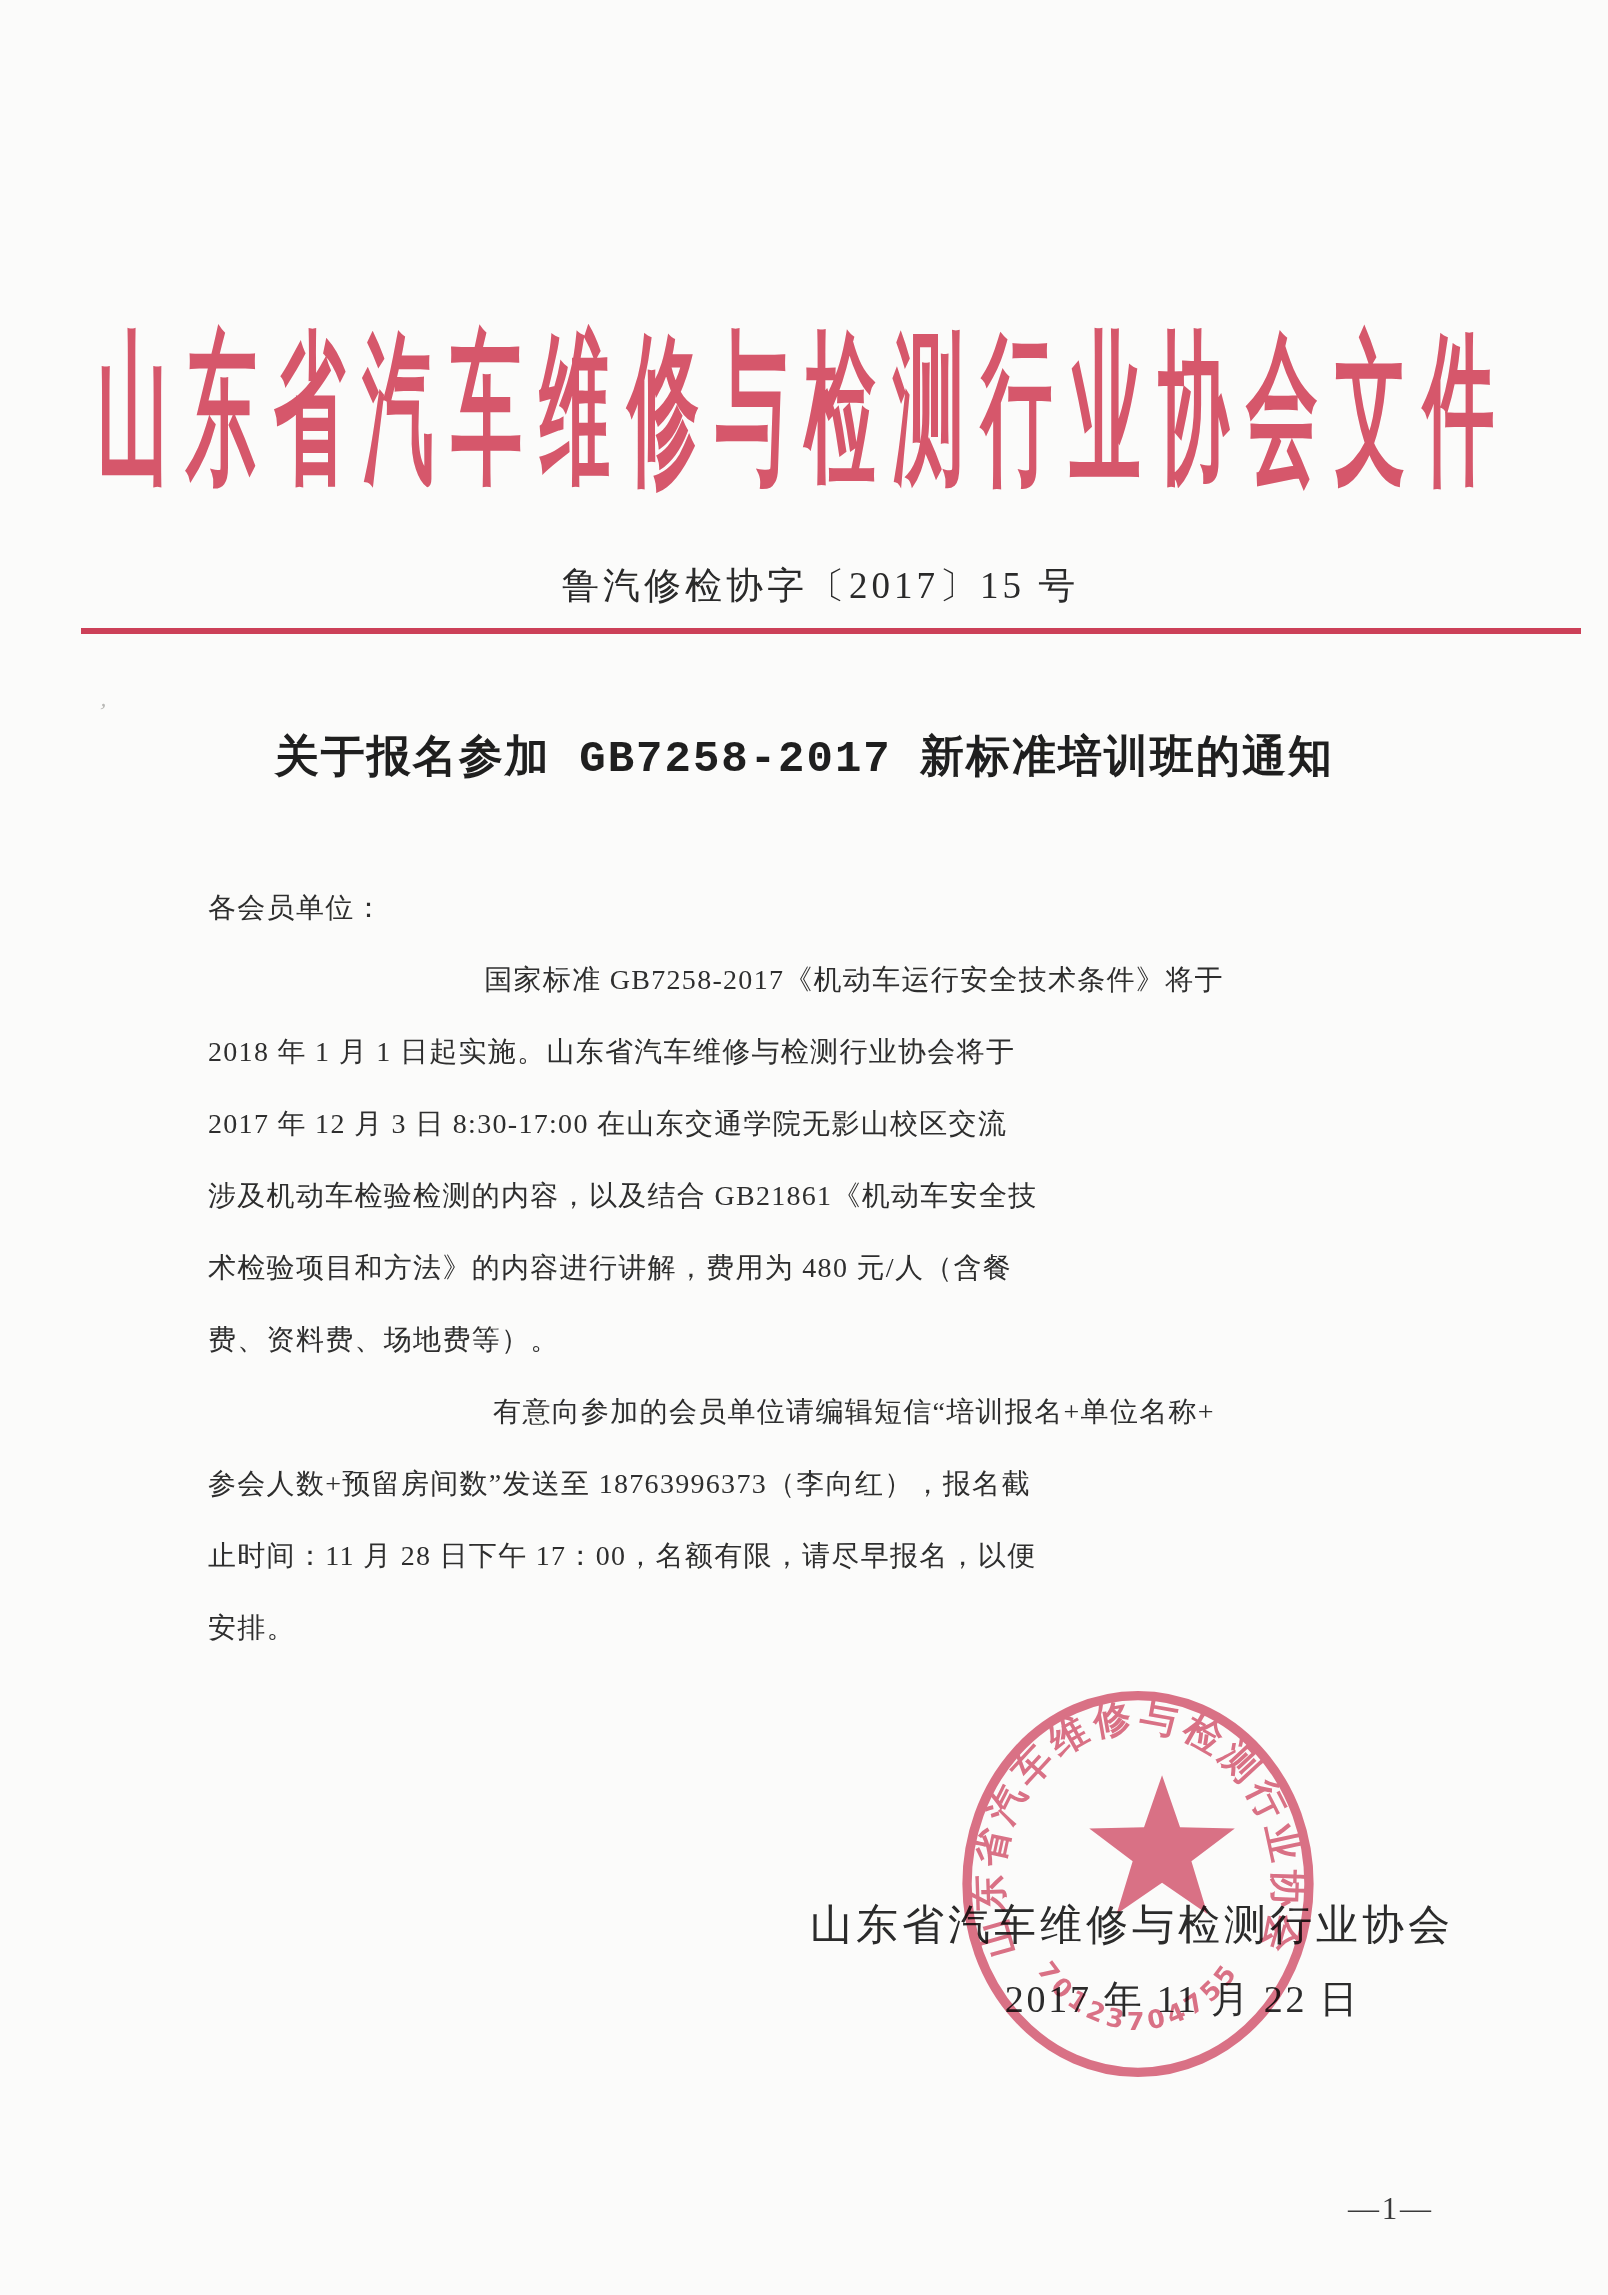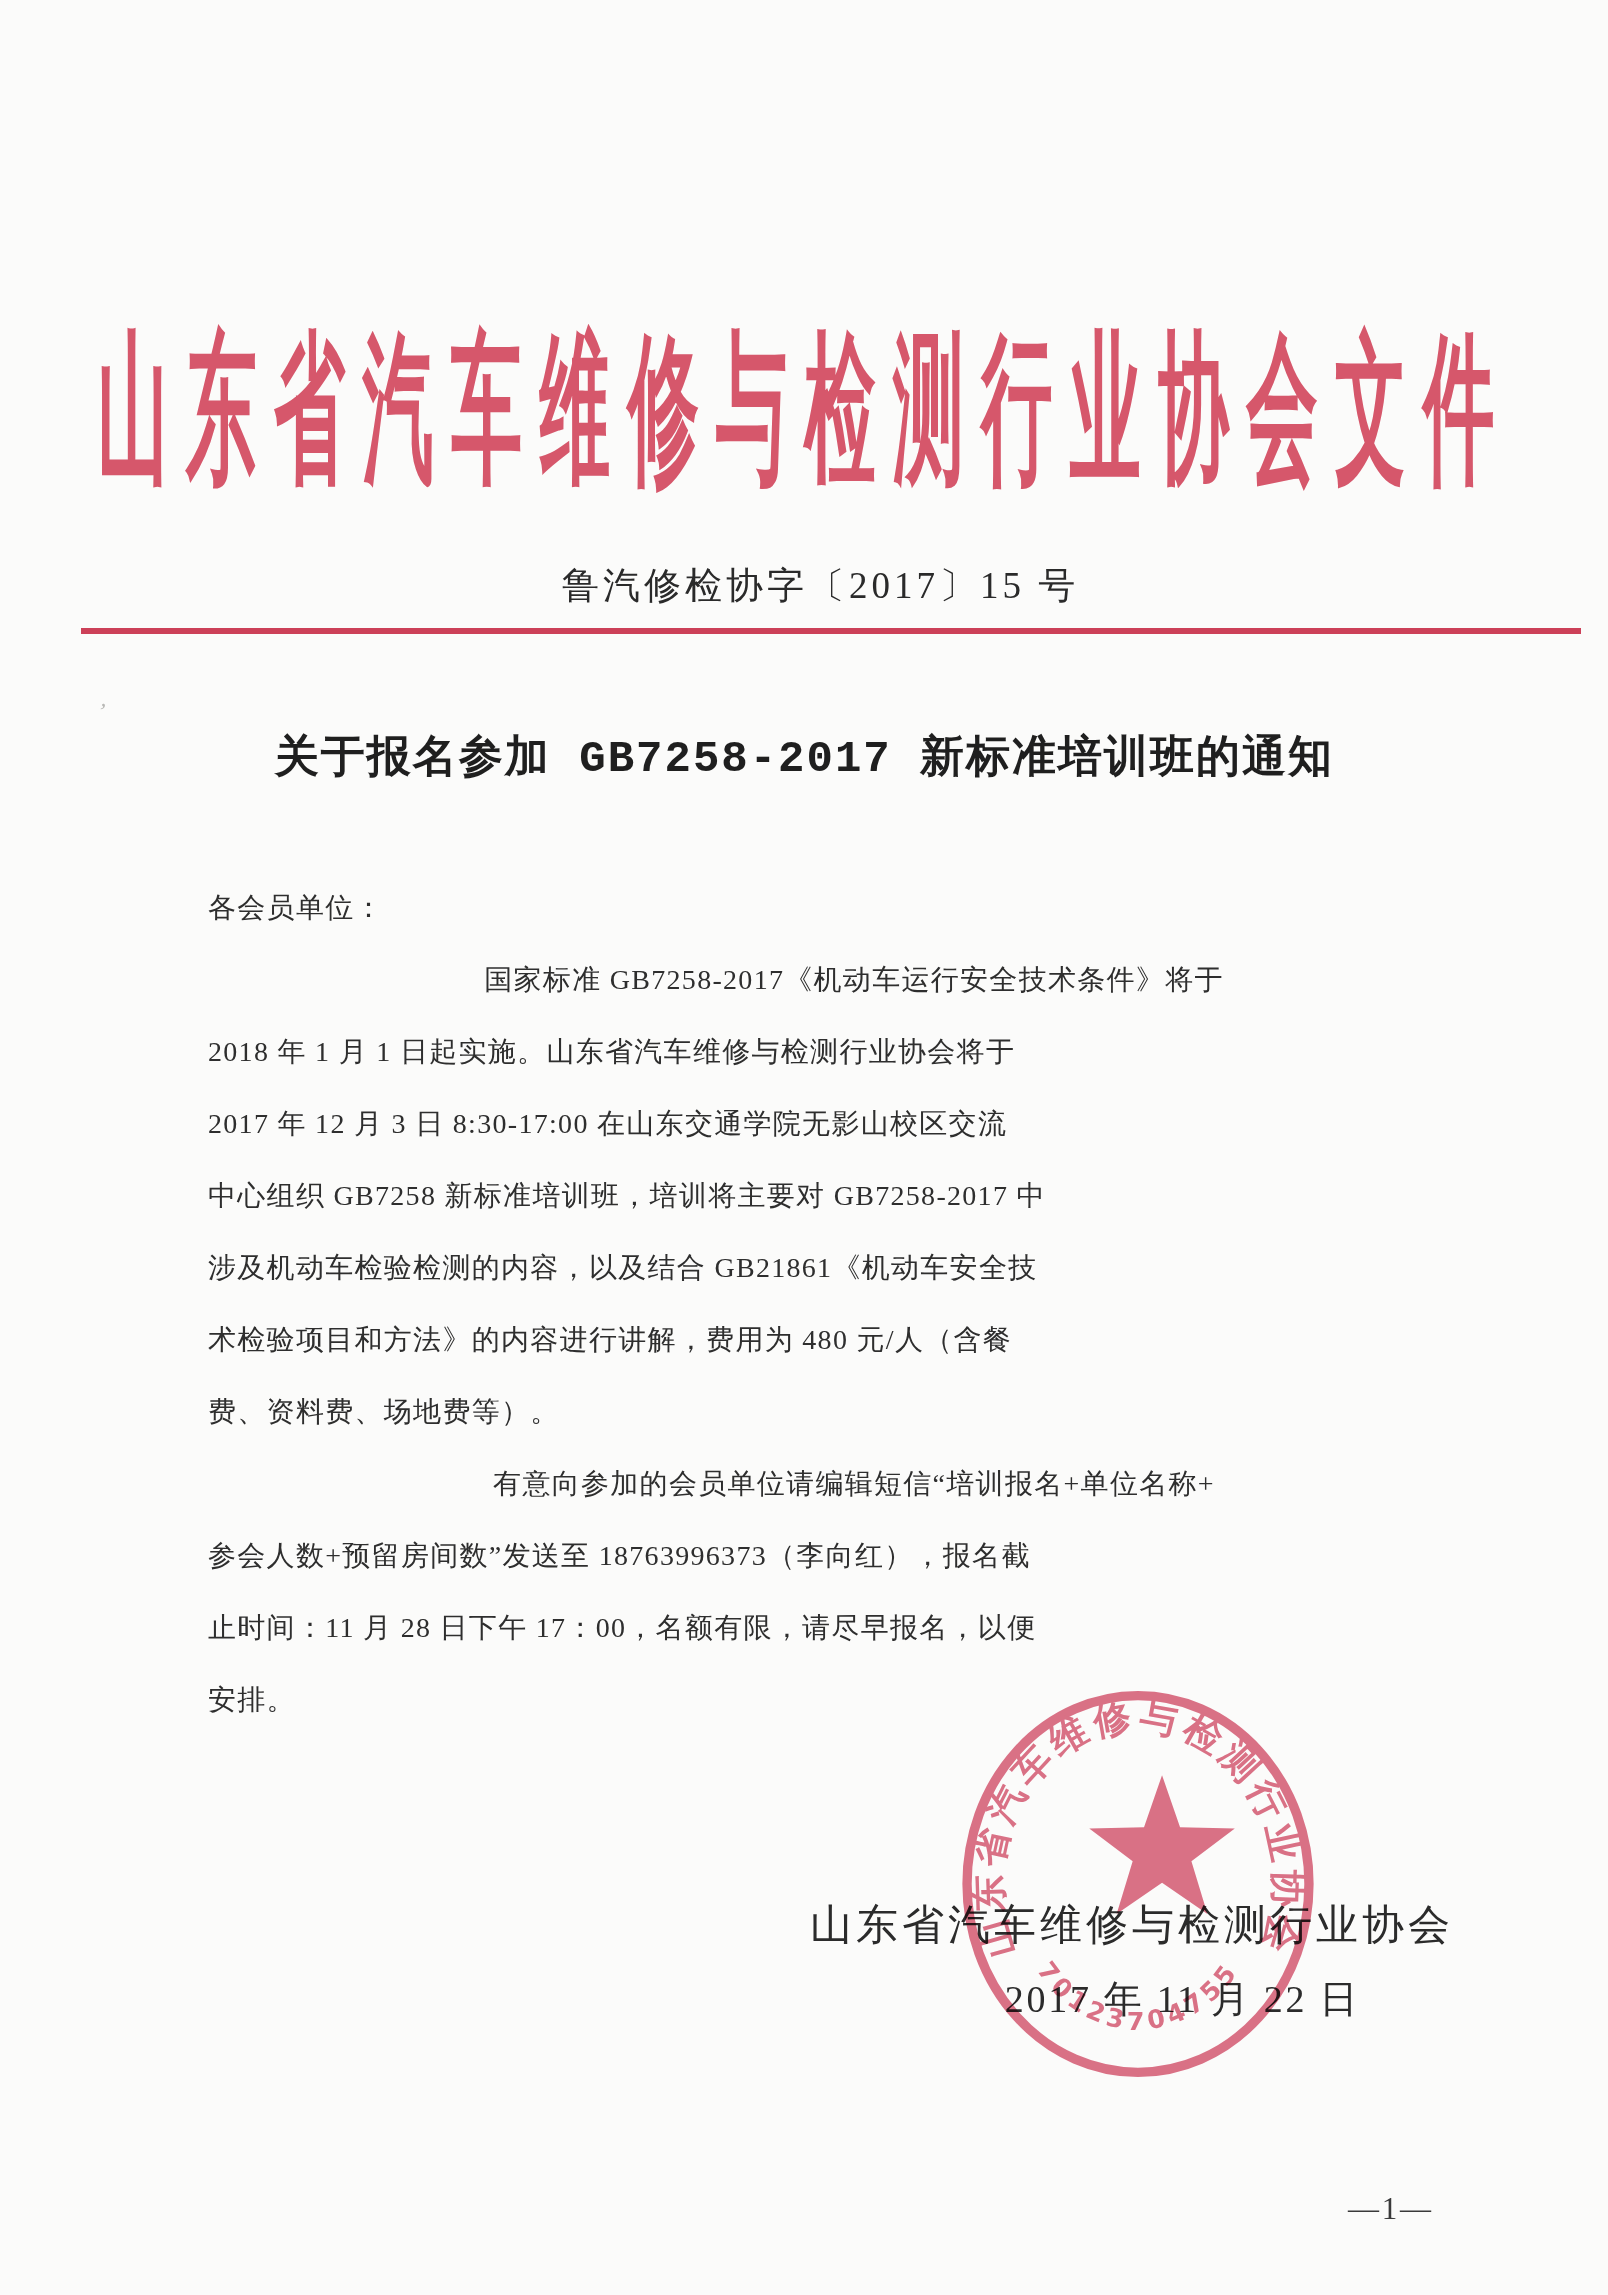--- a/index.html
+++ b/index.html
@@ -116,21 +116,20 @@
 
   <div class="artifact">ʼ</div>
 
   <div class="notice-title">关于报名参加 GB7258-2017 新标准培训班的通知</div>
 
   <div class="body-text">
       <div class="body-line">各会员单位：</div>
       <div class="body-line indent">国家标准 GB7258-2017《机动车运行安全技术条件》将于</div>
       <div class="body-line">2018 年 1 月 1 日起实施。山东省汽车维修与检测行业协会将于</div>
       <div class="body-line">2017 年 12 月 3 日 8:30-17:00 在山东交通学院无影山校区交流</div>
-      <div class="body-line">中心组织 GB7258 新标准培训班，培训将主要对 GB7258-2017 中</div>
       <div class="body-line">涉及机动车检验检测的内容，以及结合 GB21861《机动车安全技</div>
       <div class="body-line">术检验项目和方法》的内容进行讲解，费用为 480 元/人（含餐</div>
       <div class="body-line">费、资料费、场地费等）。</div>
       <div class="body-line indent">有意向参加的会员单位请编辑短信“培训报名+单位名称+</div>
       <div class="body-line">参会人数+预留房间数”发送至 18763996373（李向红），报名截</div>
       <div class="body-line">止时间：11 月 28 日下午 17：00，名额有限，请尽早报名，以便</div>
       <div class="body-line">安排。</div>
     </div>
 
   <div class="signature">山东省汽车维修与检测行业协会</div>

